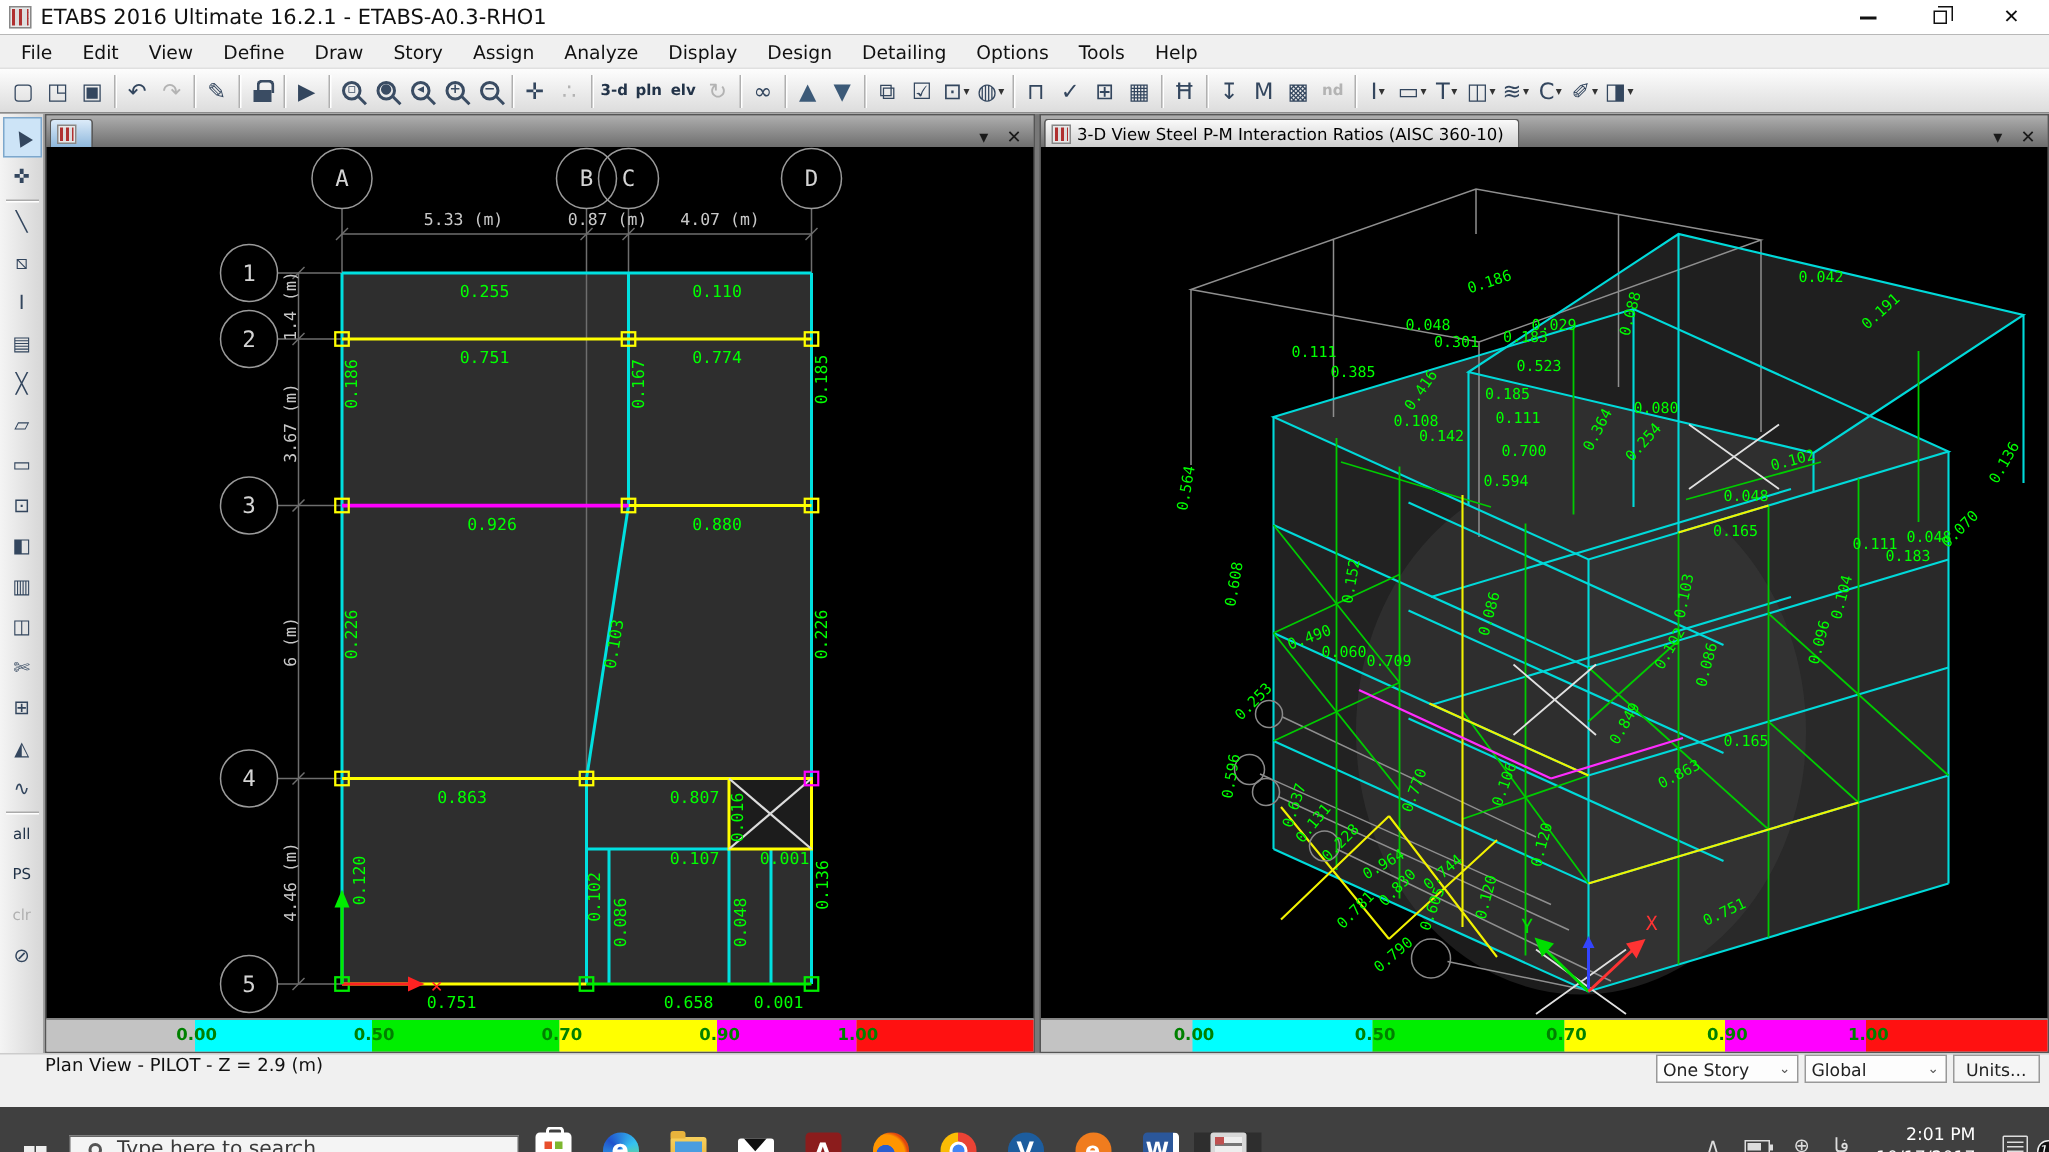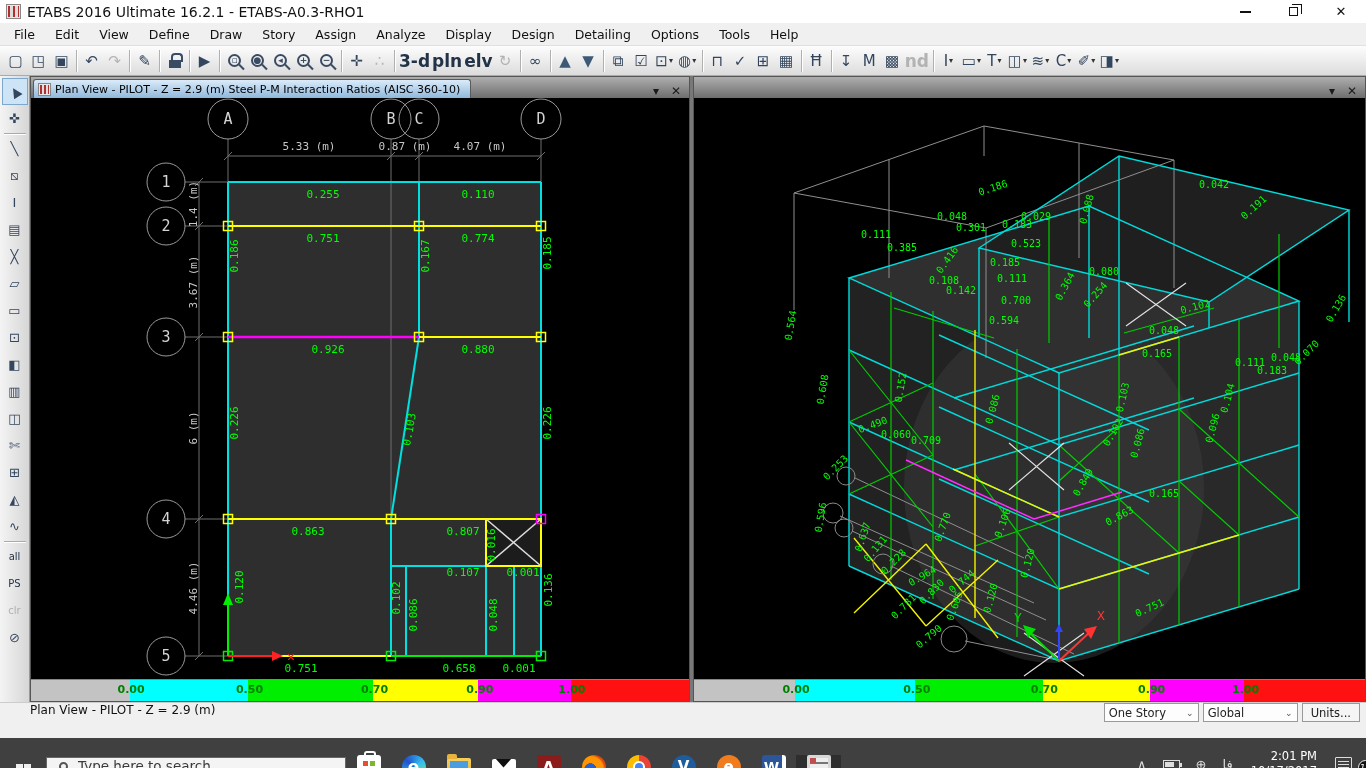--- a/index.html
+++ b/index.html
@@ -17,21 +17,21 @@
   .mini{width:11px;height:2px;background:#111;display:block;}
   .rest{width:9px;height:9px;border:1px solid #111;background:#fff;position:relative;display:block;}
   .rest::before{content:"";position:absolute;left:2px;top:-4px;width:9px;height:9px;border:1px solid #111;border-left:none;border-bottom:none;}
   
   .menubar{height:23px;background:#f0f0f0;display:flex;align-items:center;padding-left:4px;flex:none;border-bottom:1px solid #e0e0e0;}
   .mitem{padding:2px 10px;font-size:12.5px;color:#111;}
   
   .toolbar{height:30px;background:linear-gradient(#fdfdfd,#dcdcdc);display:flex;align-items:center;padding:0 4px;flex:none;border-bottom:1px solid #aaa;overflow:hidden;}
   .tsep{width:1px;height:22px;background:#b0b0b0;box-shadow:1px 0 0 #fff;margin:0 3px;flex:none;}
   .tbtn{min-width:23px;height:24px;display:flex;align-items:center;justify-content:center;color:#33465e;font-size:15px;flex:none;padding:0 1px;}
-  .tbtn.txt{font-size:17px;font-weight:bold;color:#223348;}
+  .tbtn.txt{font-size:10px;font-weight:bold;color:#223348;}
   .tbtn.dis{color:#b3b3b3;}
   .tbtn.blue{color:#3c5a78;}
   .tbtn .ddm{font-size:8px;color:#333;margin-left:1px;}
   .mag{position:relative;width:13px;height:13px;border:2px solid #3a4c63;border-radius:50%;}
   .mag::after{content:"";position:absolute;width:7px;height:2px;background:#3a4c63;transform:rotate(45deg);right:-6px;bottom:-3px;}
   .mag i{position:absolute;inset:0;display:flex;align-items:center;justify-content:center;font:700 9px/1 "DejaVu Sans",sans-serif;color:#3a4c63;font-style:normal;}
   .ico-lock{width:12px;height:15px;position:relative;}
   .ico-lock::before{content:"";position:absolute;top:0;left:2px;width:8px;height:7px;border:2px solid #3a4c63;border-bottom:none;border-radius:4px 4px 0 0;}
   .ico-lock::after{content:"";position:absolute;bottom:0;left:0;width:12px;height:8px;background:#3a4c63;}
   
@@ -293,21 +293,20 @@
         </div>
         <div class="ltbtn">
           <span>⊘</span>
         </div>
       </div>
 
     <div class="win" style="width:660px">
       <div class="wh">
         <div class="tab active">
           <span class="tabicon"></span>
-          <span>Plan View - PILOT - Z = 2.9 (m)  Steel P-M Interaction Ratios  (AISC 360-10)</span>
         </div>
         <div class="wctl">
           <span>▾</span>
           <span style="font-weight:bold">✕</span>
         </div>
       </div>
       <div class="vcanvas">
         <svg id="planSvg" viewBox="0 0 658 581">
           <rect x="197" y="84" width="313" height="474" fill="#2e2e2e"></rect>
           <g stroke="#6e6e6e" stroke-width="1" fill="none">
@@ -448,20 +447,24 @@
           <div class="slabel" style="left: 52%;">0.70</div>
           <div class="slabel" style="left: 68%;">0.90</div>
           <div class="slabel" style="left: 82%;">1.00</div>
         </div>
     </div>
 
     <div class="wingap"></div>
 
     <div class="win" style="width:673px">
       <div class="wh">
+        <div class="tab inactive">
+          <span class="tabicon"></span>
+          <span>3-D View  Steel P-M Interaction Ratios  (AISC 360-10)</span>
+        </div>
         <div class="wctl">
           <span>▾</span>
           <span style="font-weight:bold">✕</span>
         </div>
       </div>
       <div class="vcanvas">
         <svg id="v3dSvg" viewBox="0 0 671 581">
           <path d="M155,180 L365,275 L365,563 L155,468 Z" fill="#222222"></path>
           <path d="M365,275 L605,203 L605,491 L365,563 Z" fill="#292929"></path>
           <ellipse cx="360" cy="390" rx="150" ry="175" fill="#3e3e3e" opacity="0.45"></ellipse>

